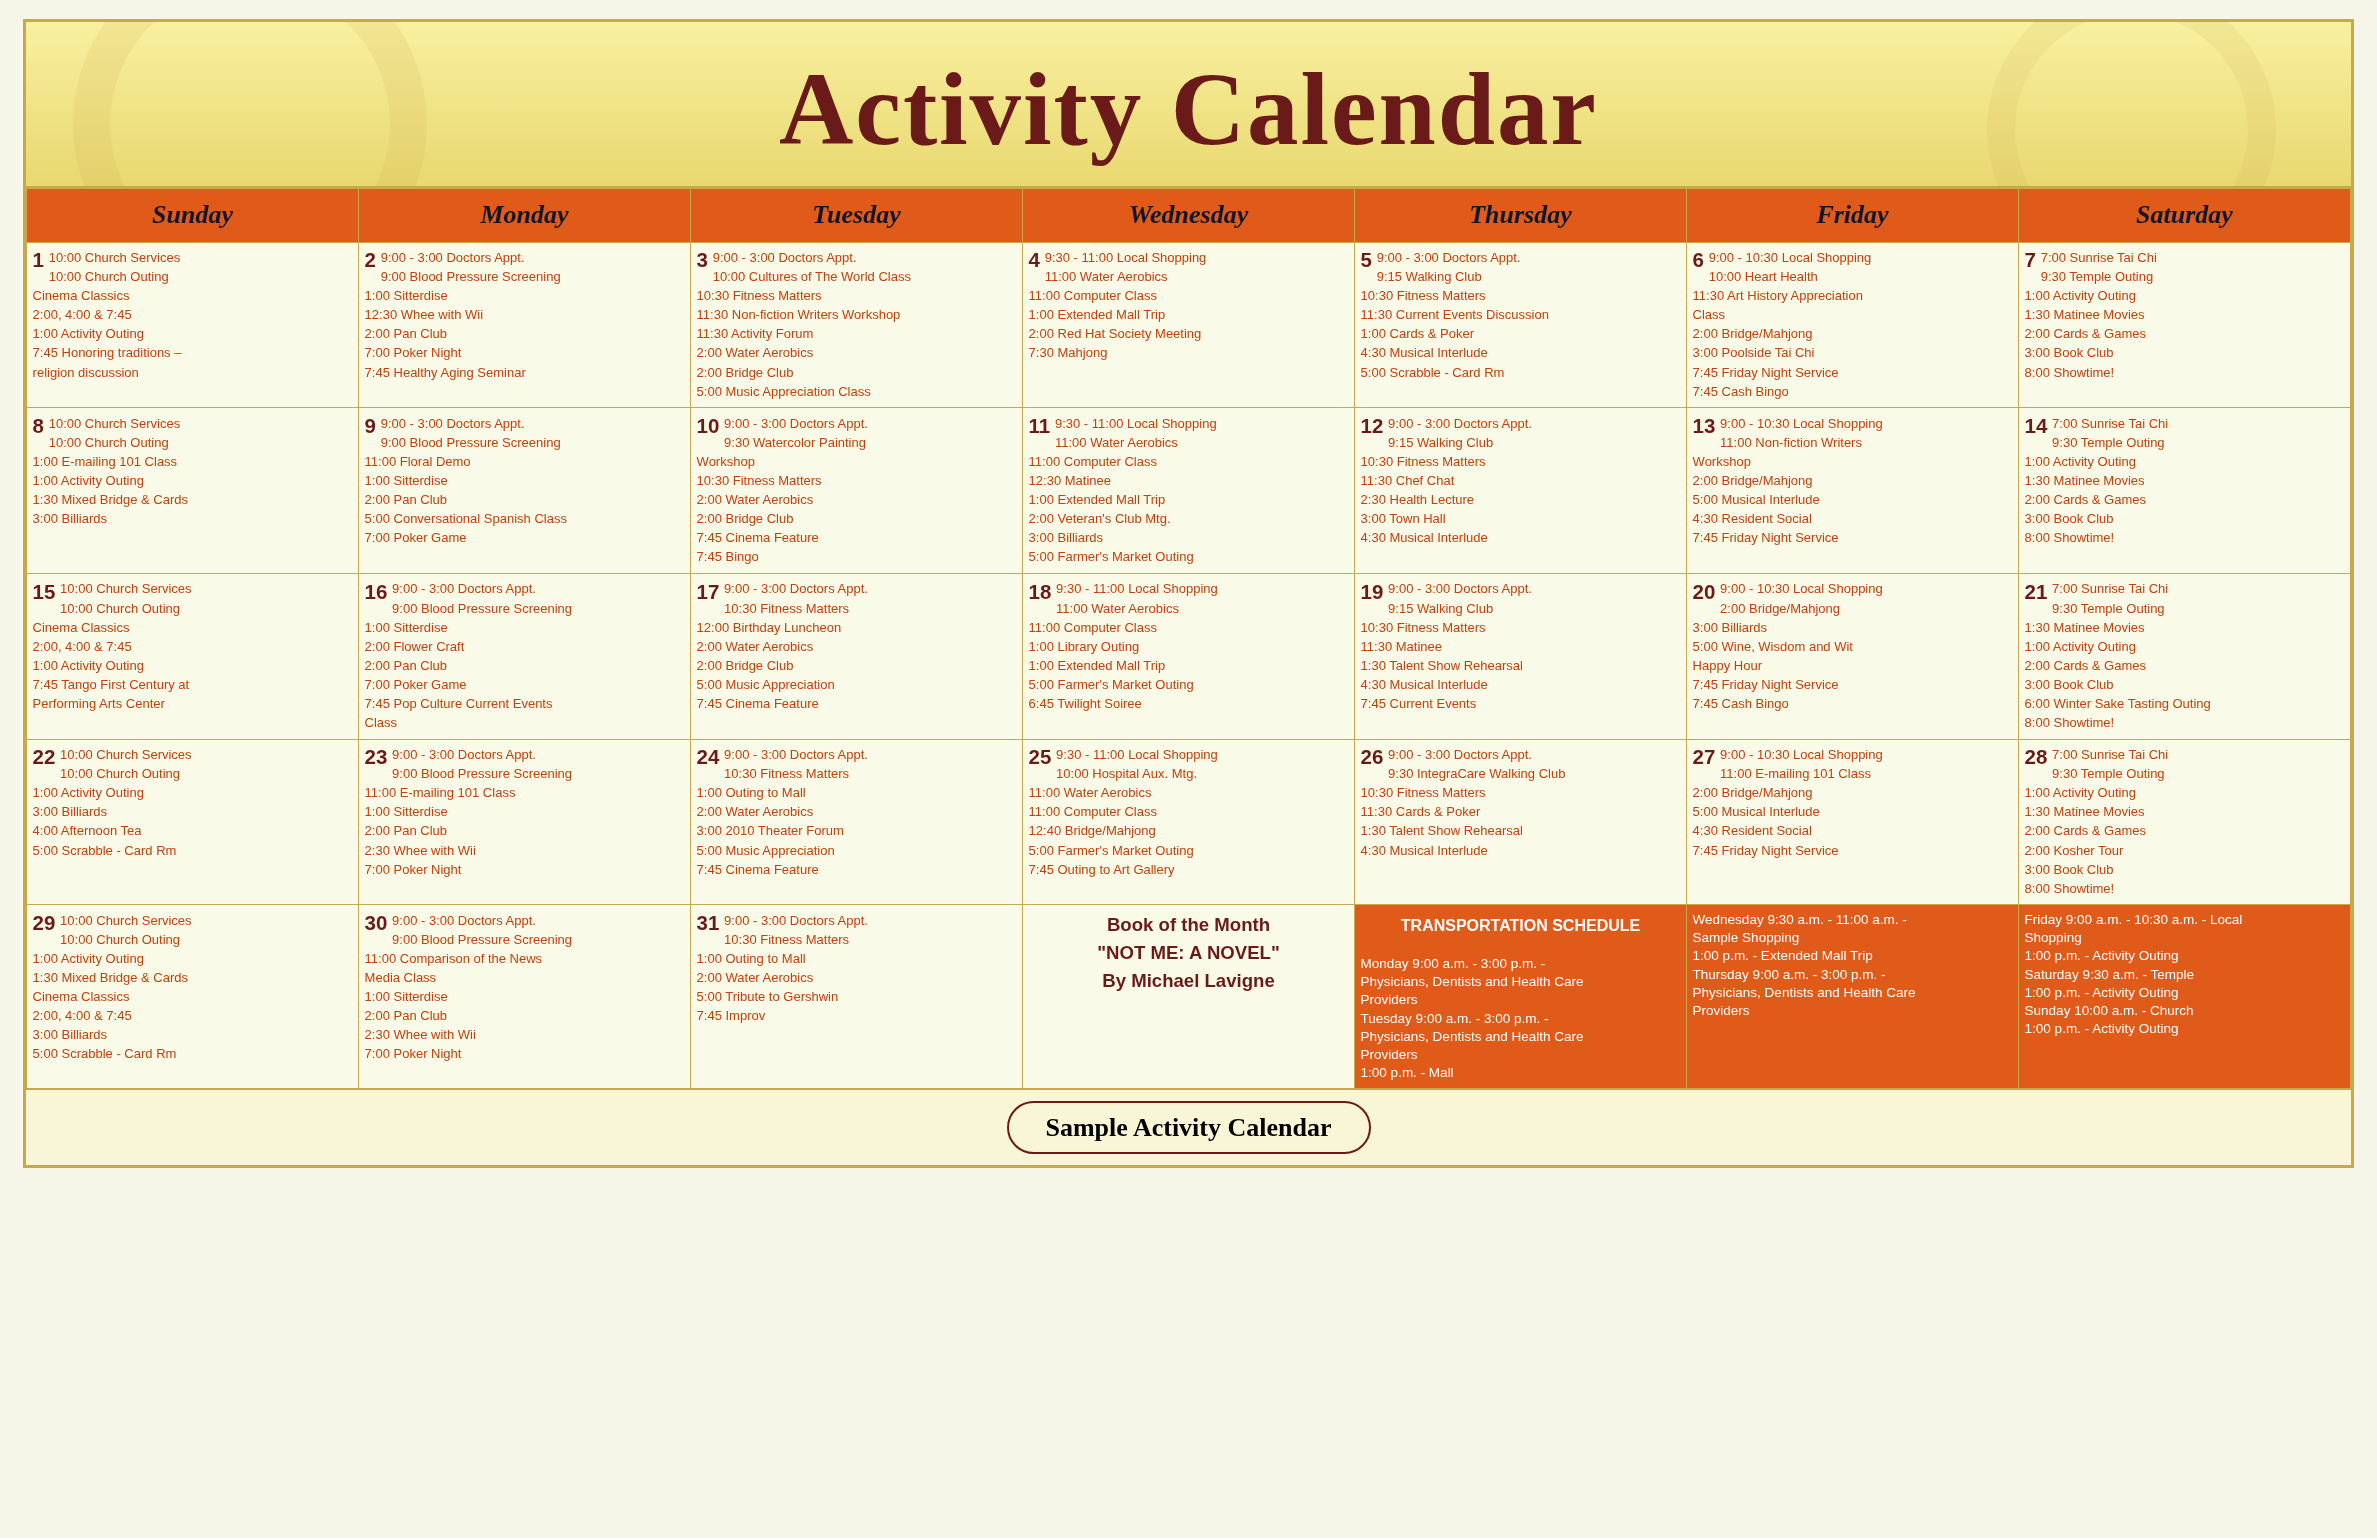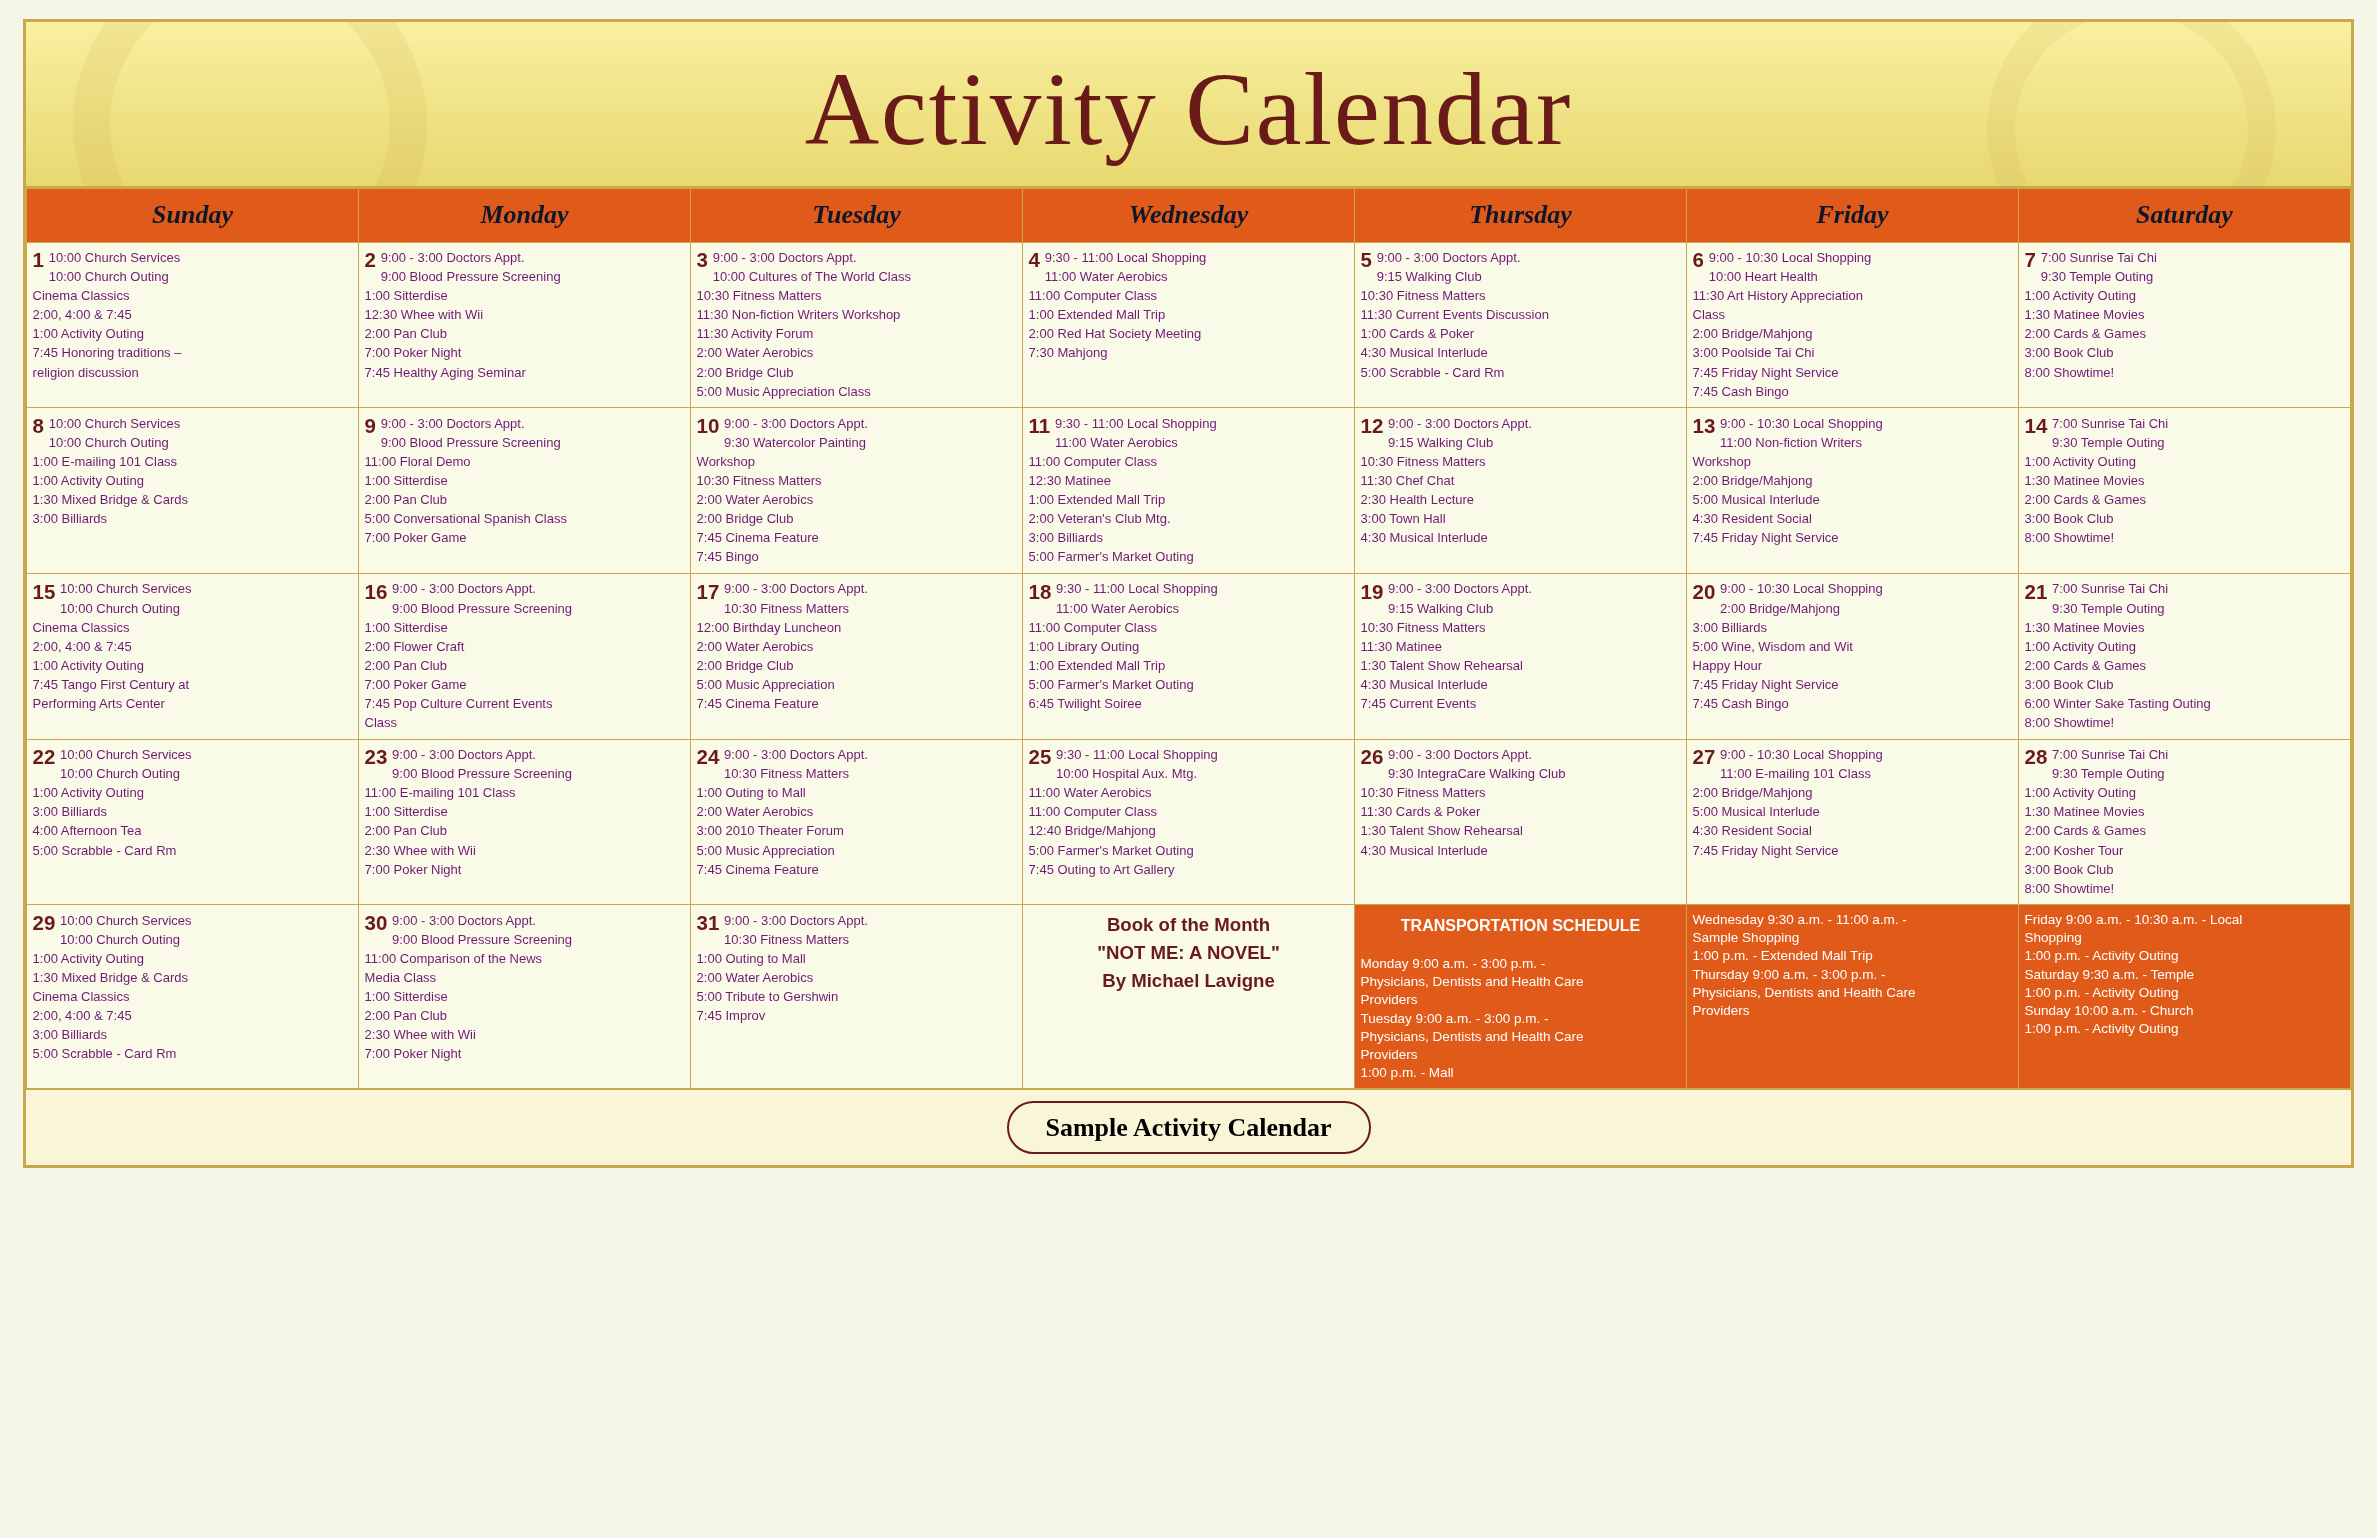--- a/index.html
+++ b/index.html
@@ -22,21 +22,21 @@
       text-align: center;
       padding: 28px 18.6px 18.6px;
       border-bottom: 2.8px solid #c8a84b;
       position: relative;
       overflow: hidden;
     }
     .header-title {
       font-family: Georgia, 'Times New Roman', serif;
       font-size: 103px;
       color: #6b1a1a;
-      font-weight: normal;
+      font-weight: bold;
       letter-spacing: 1.9px;
       position: relative;
       z-index: 2;
     }
     
     .header::before {
       content: '';
       position: absolute;
       width: 280px; height: 280px;
       border: 37px solid rgba(200,168,75,0.15);
@@ -80,21 +80,21 @@
     .day-num {
       font-size: 20.5px;
       font-weight: bold;
       color: #6b1a1a;
       float: left;
       margin-right: 4.7px;
       margin-top: -1.9px;
     }
     .day-events {
       font-size: 13px;
-      color: #701a75;
+      color: #c2410c;
       line-height: 1.4;
     }
     .event-line {
       margin: 0.9px 0;
     }
     .transport-header {
       background: #e05a1a;
       color: #ffffff;
       font-weight: bold;
       font-size: 16px;

